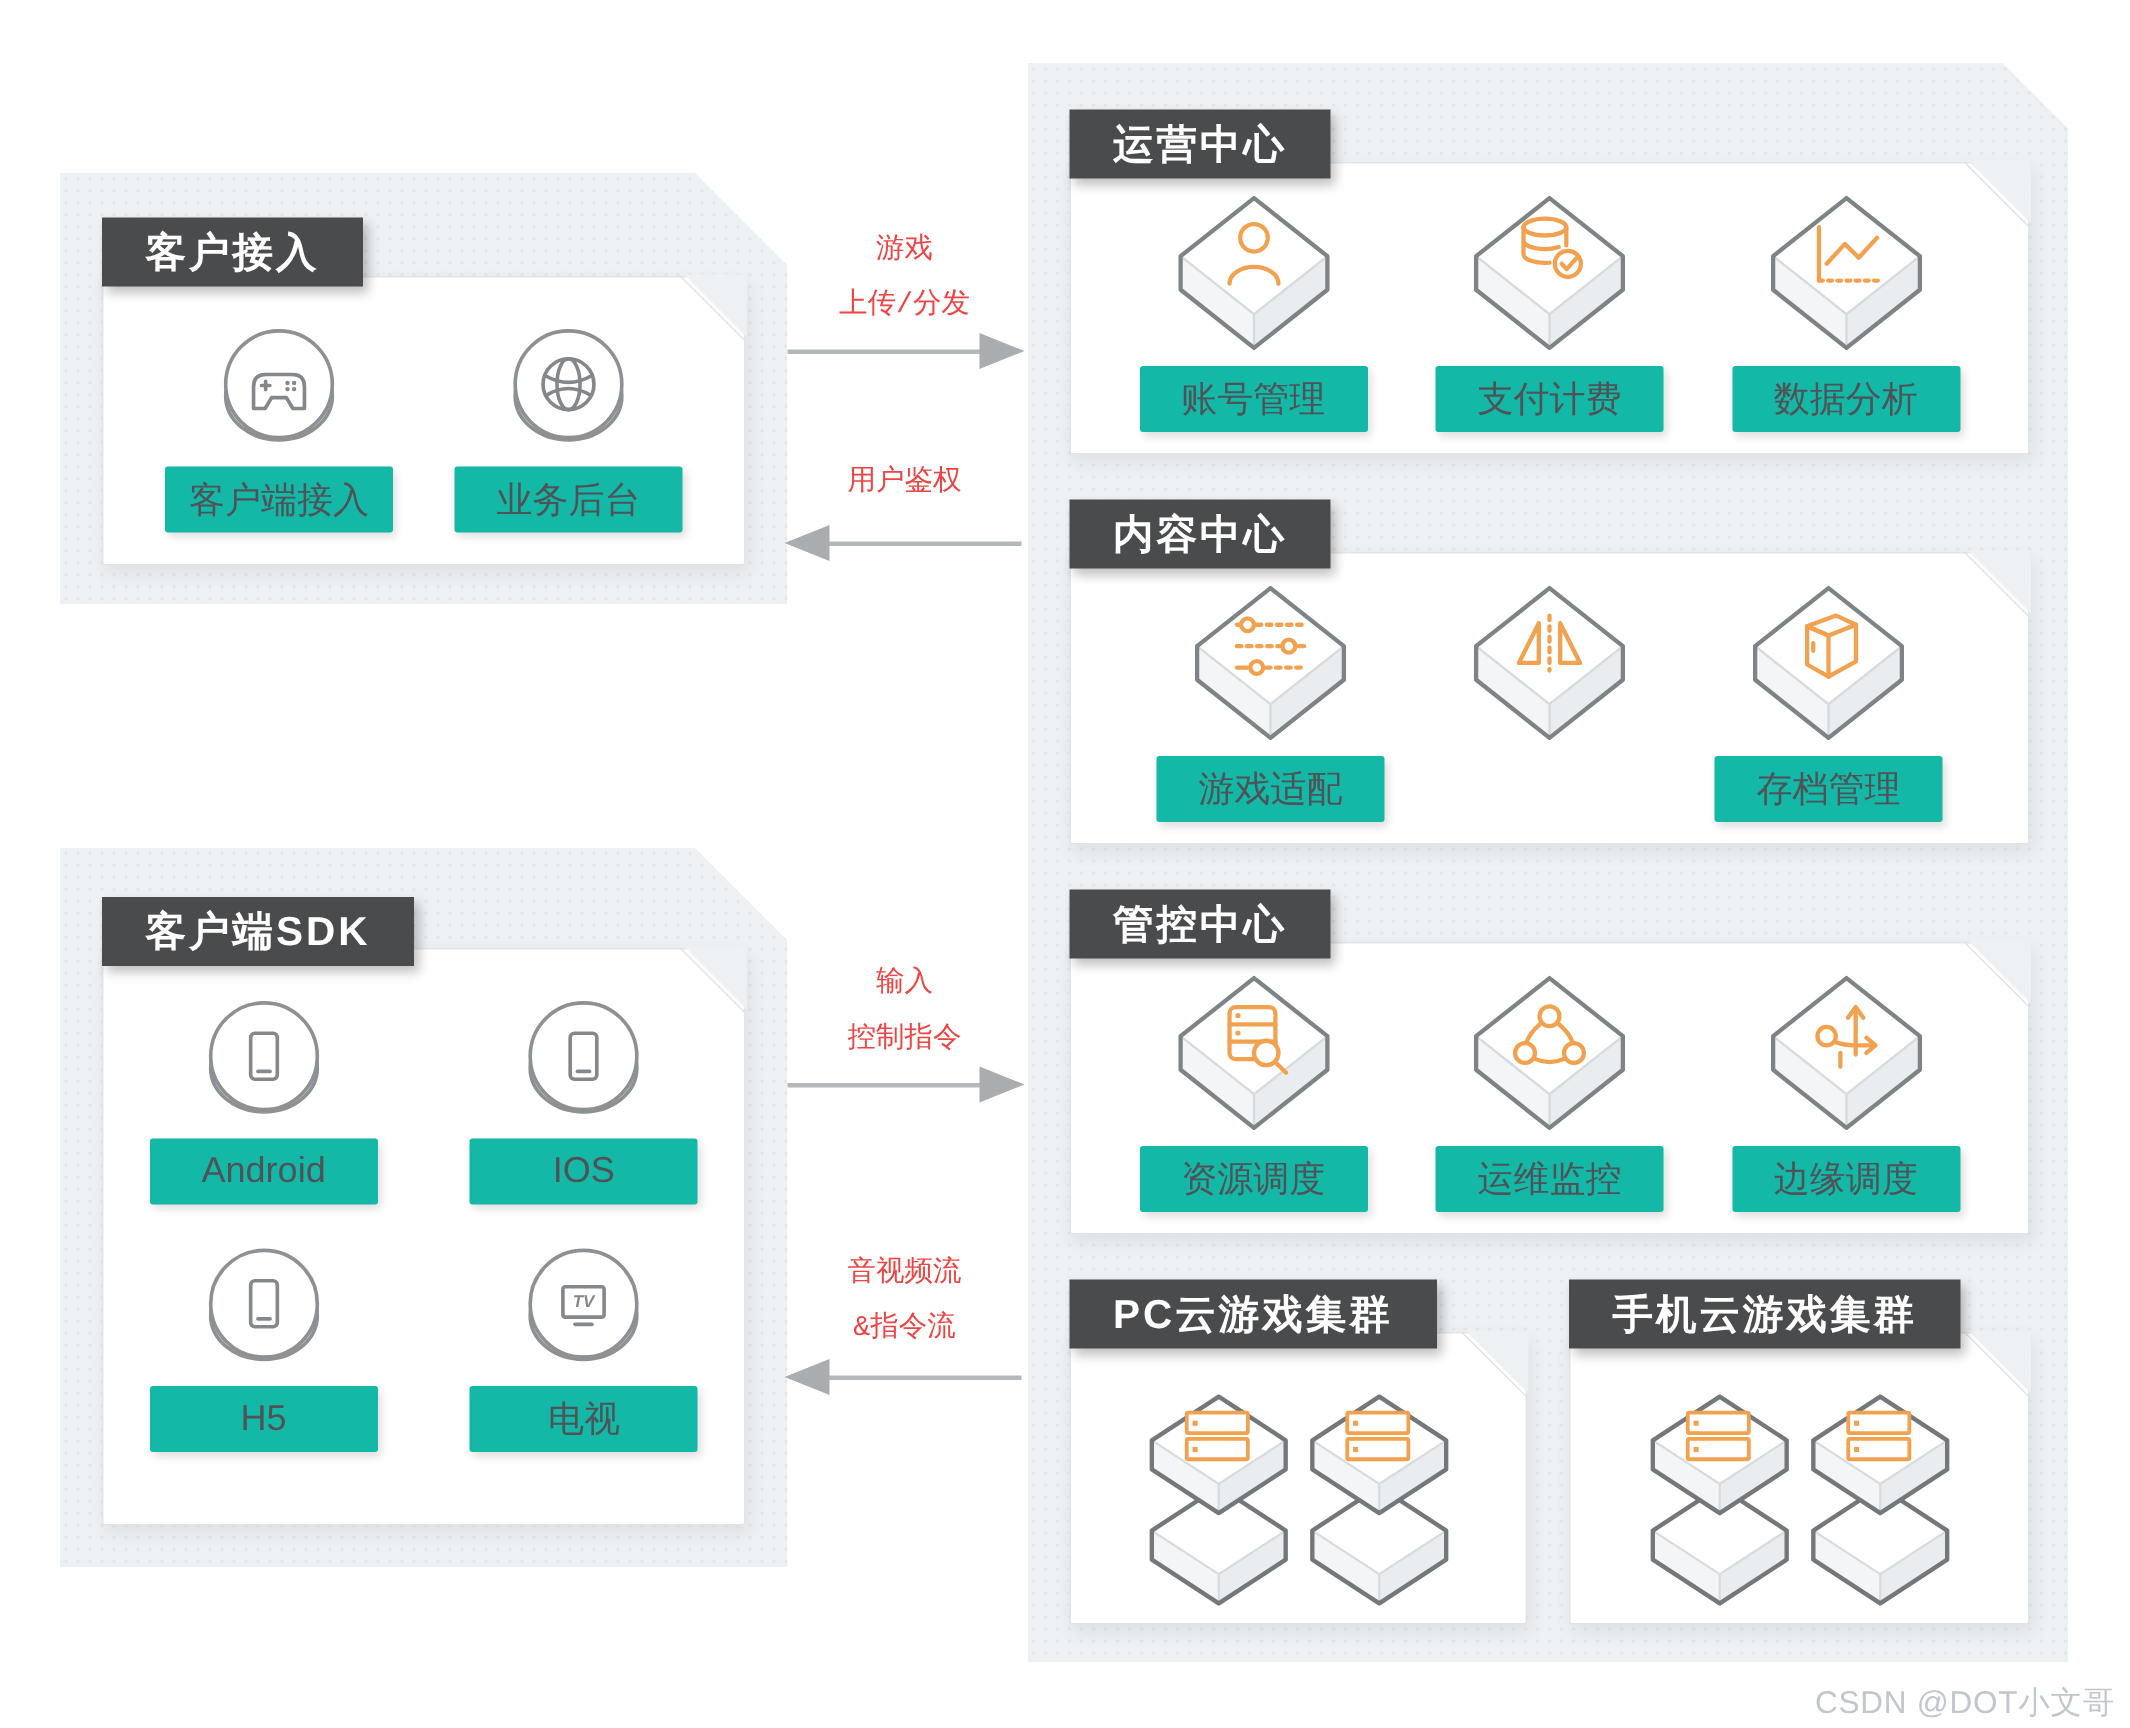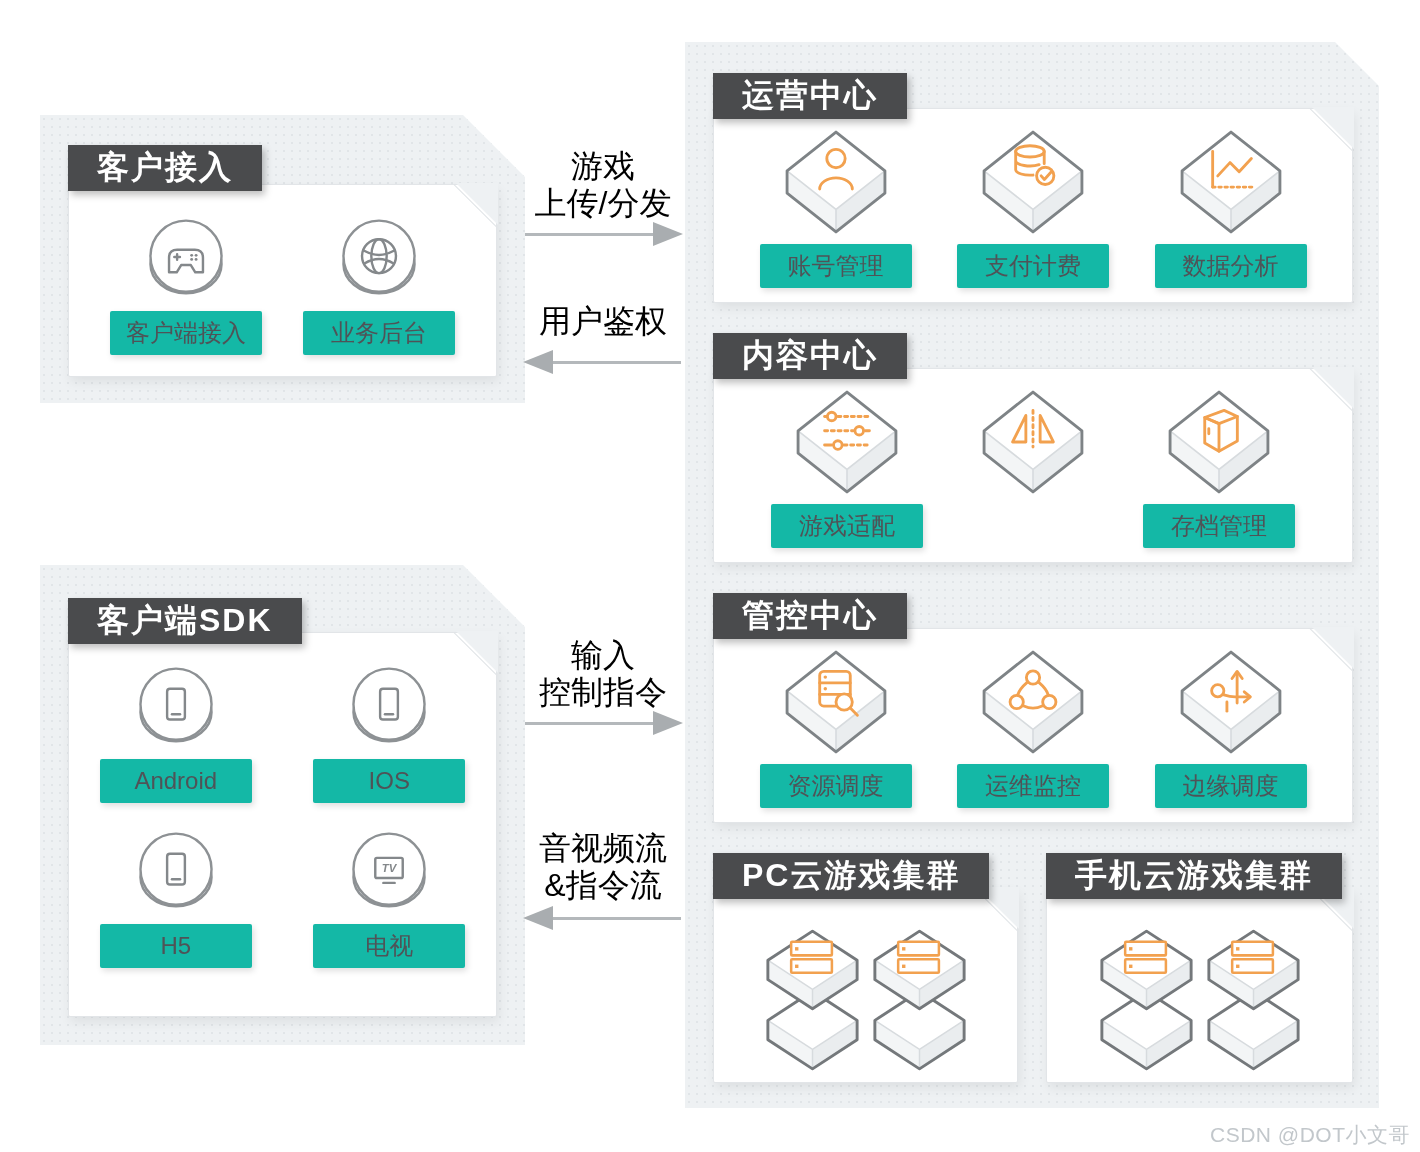--- a/index.html
+++ b/index.html
@@ -26,21 +26,21 @@
   
   .panel{position:absolute;background:#fff;border:1px solid #e2e5e8;border-radius:2px;
          box-shadow:2px 5px 12px rgba(0,0,0,.07);}
   .panel::after{content:"";position:absolute;top:-2px;right:-2px;width:42px;height:42px;
          background:var(--zone-bg);clip-path:polygon(-2% -2%, 102% -2%, 102% 102%);}
   .panel::before{content:"";position:absolute;top:20px;right:-9px;width:60px;height:1px;
          background:#e0e4e7;transform:rotate(45deg);z-index:2;}
 
   
   .tab{position:absolute;background:var(--tab-bg);color:#fff;font-weight:bold;
-       font-size:32px;height:46px;display:inline-flex;align-items:center;
+       font-size:27px;height:46px;display:inline-flex;align-items:center;
        padding:0 29px;letter-spacing:2px;white-space:nowrap;z-index:5;
        box-shadow:3px 4px 7px rgba(0,0,0,.25);}
 
   
   #tab-customer-access{left:28px;top:30px;}
   #panel-customer-access{left:28px;top:69px;width:429px;height:193px;}
   #tab-client-sdk{left:28px;top:33px;}
   #panel-client-sdk{left:28px;top:67px;width:429px;height:385px;}
 
   .icon-row{display:flex;justify-content:space-evenly;align-items:flex-start;padding-top:21px;}
@@ -60,21 +60,21 @@
   #sec2-tab{top:291px;} #sec2-panel{top:326px;}
   #sec3-tab{top:551px;} #sec3-panel{top:586px;}
   .sec-panel{left:28px;width:640px;height:195px;}
   #cl1-tab{left:28px;top:811px;} #cl1-panel{left:28px;top:846px;width:305px;height:195px;}
   #cl2-tab{left:361px;top:811px;} #cl2-panel{left:361px;top:846px;width:307px;height:195px;}
   .stack-row{display:flex;justify-content:center;gap:10px;padding-top:40px;}
 
   
   .flow{position:absolute;left:523px;width:160px;text-align:center;}
   .flow1{top:148px;} .flow2{top:303px;} .flow3{top:637px;} .flow4{top:830px;}
-  .flow-label{font-size:32px;color:#000000;line-height:37px;}
+  .flow-label{font-size:19px;color:#ef4444;line-height:37px;font-family:Liberation Mono, monospace;}
   .arrow{position:relative;height:24px;margin-top:0;}
   .flow2 .arrow{margin-top:10px;} .flow4 .arrow{margin-top:2px;}
   .arrow .line{position:absolute;top:11px;height:2.5px;background:var(--arrow-line);}
   .arrow.right .line{left:2px;right:27px;}
   .arrow.left  .line{left:27px;right:2px;}
   .arrow .head{position:absolute;top:0;width:0;height:0;
        border-top:12px solid transparent;border-bottom:12px solid transparent;}
   .arrow.right .head{right:0;border-left:30px solid var(--arrow-head);}
   .arrow.left  .head{left:0;border-right:30px solid var(--arrow-head);}
 

